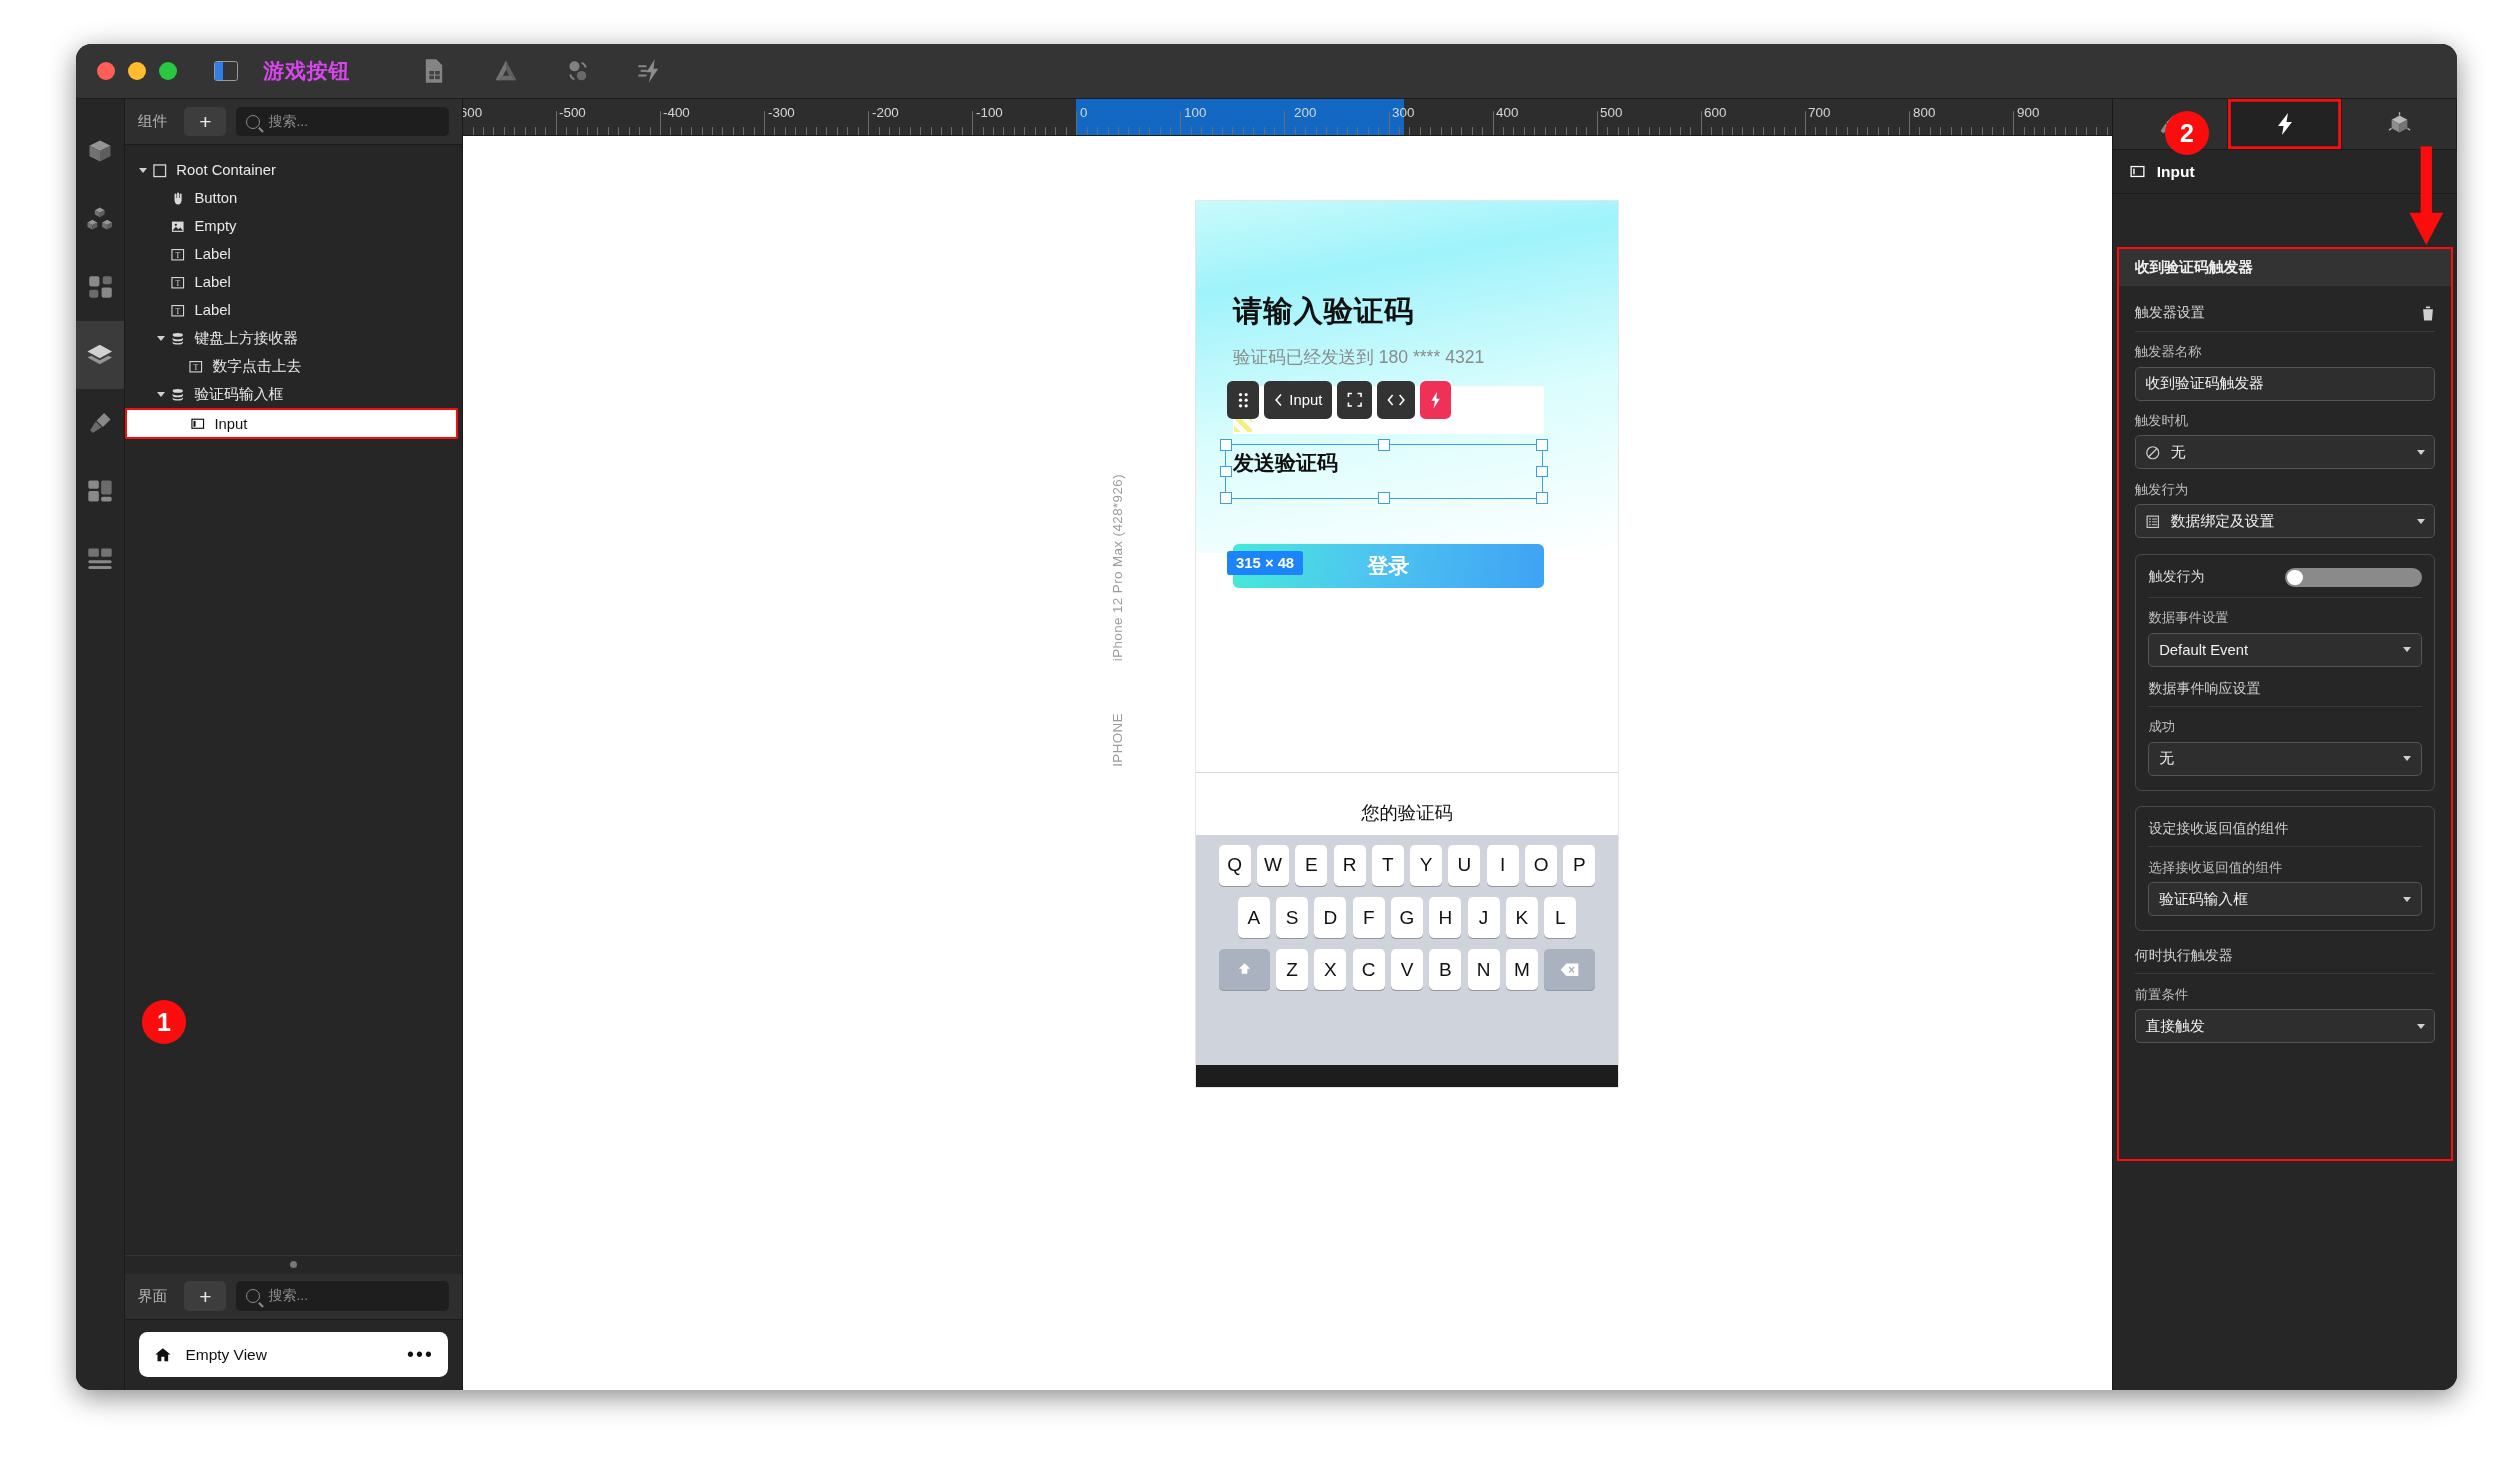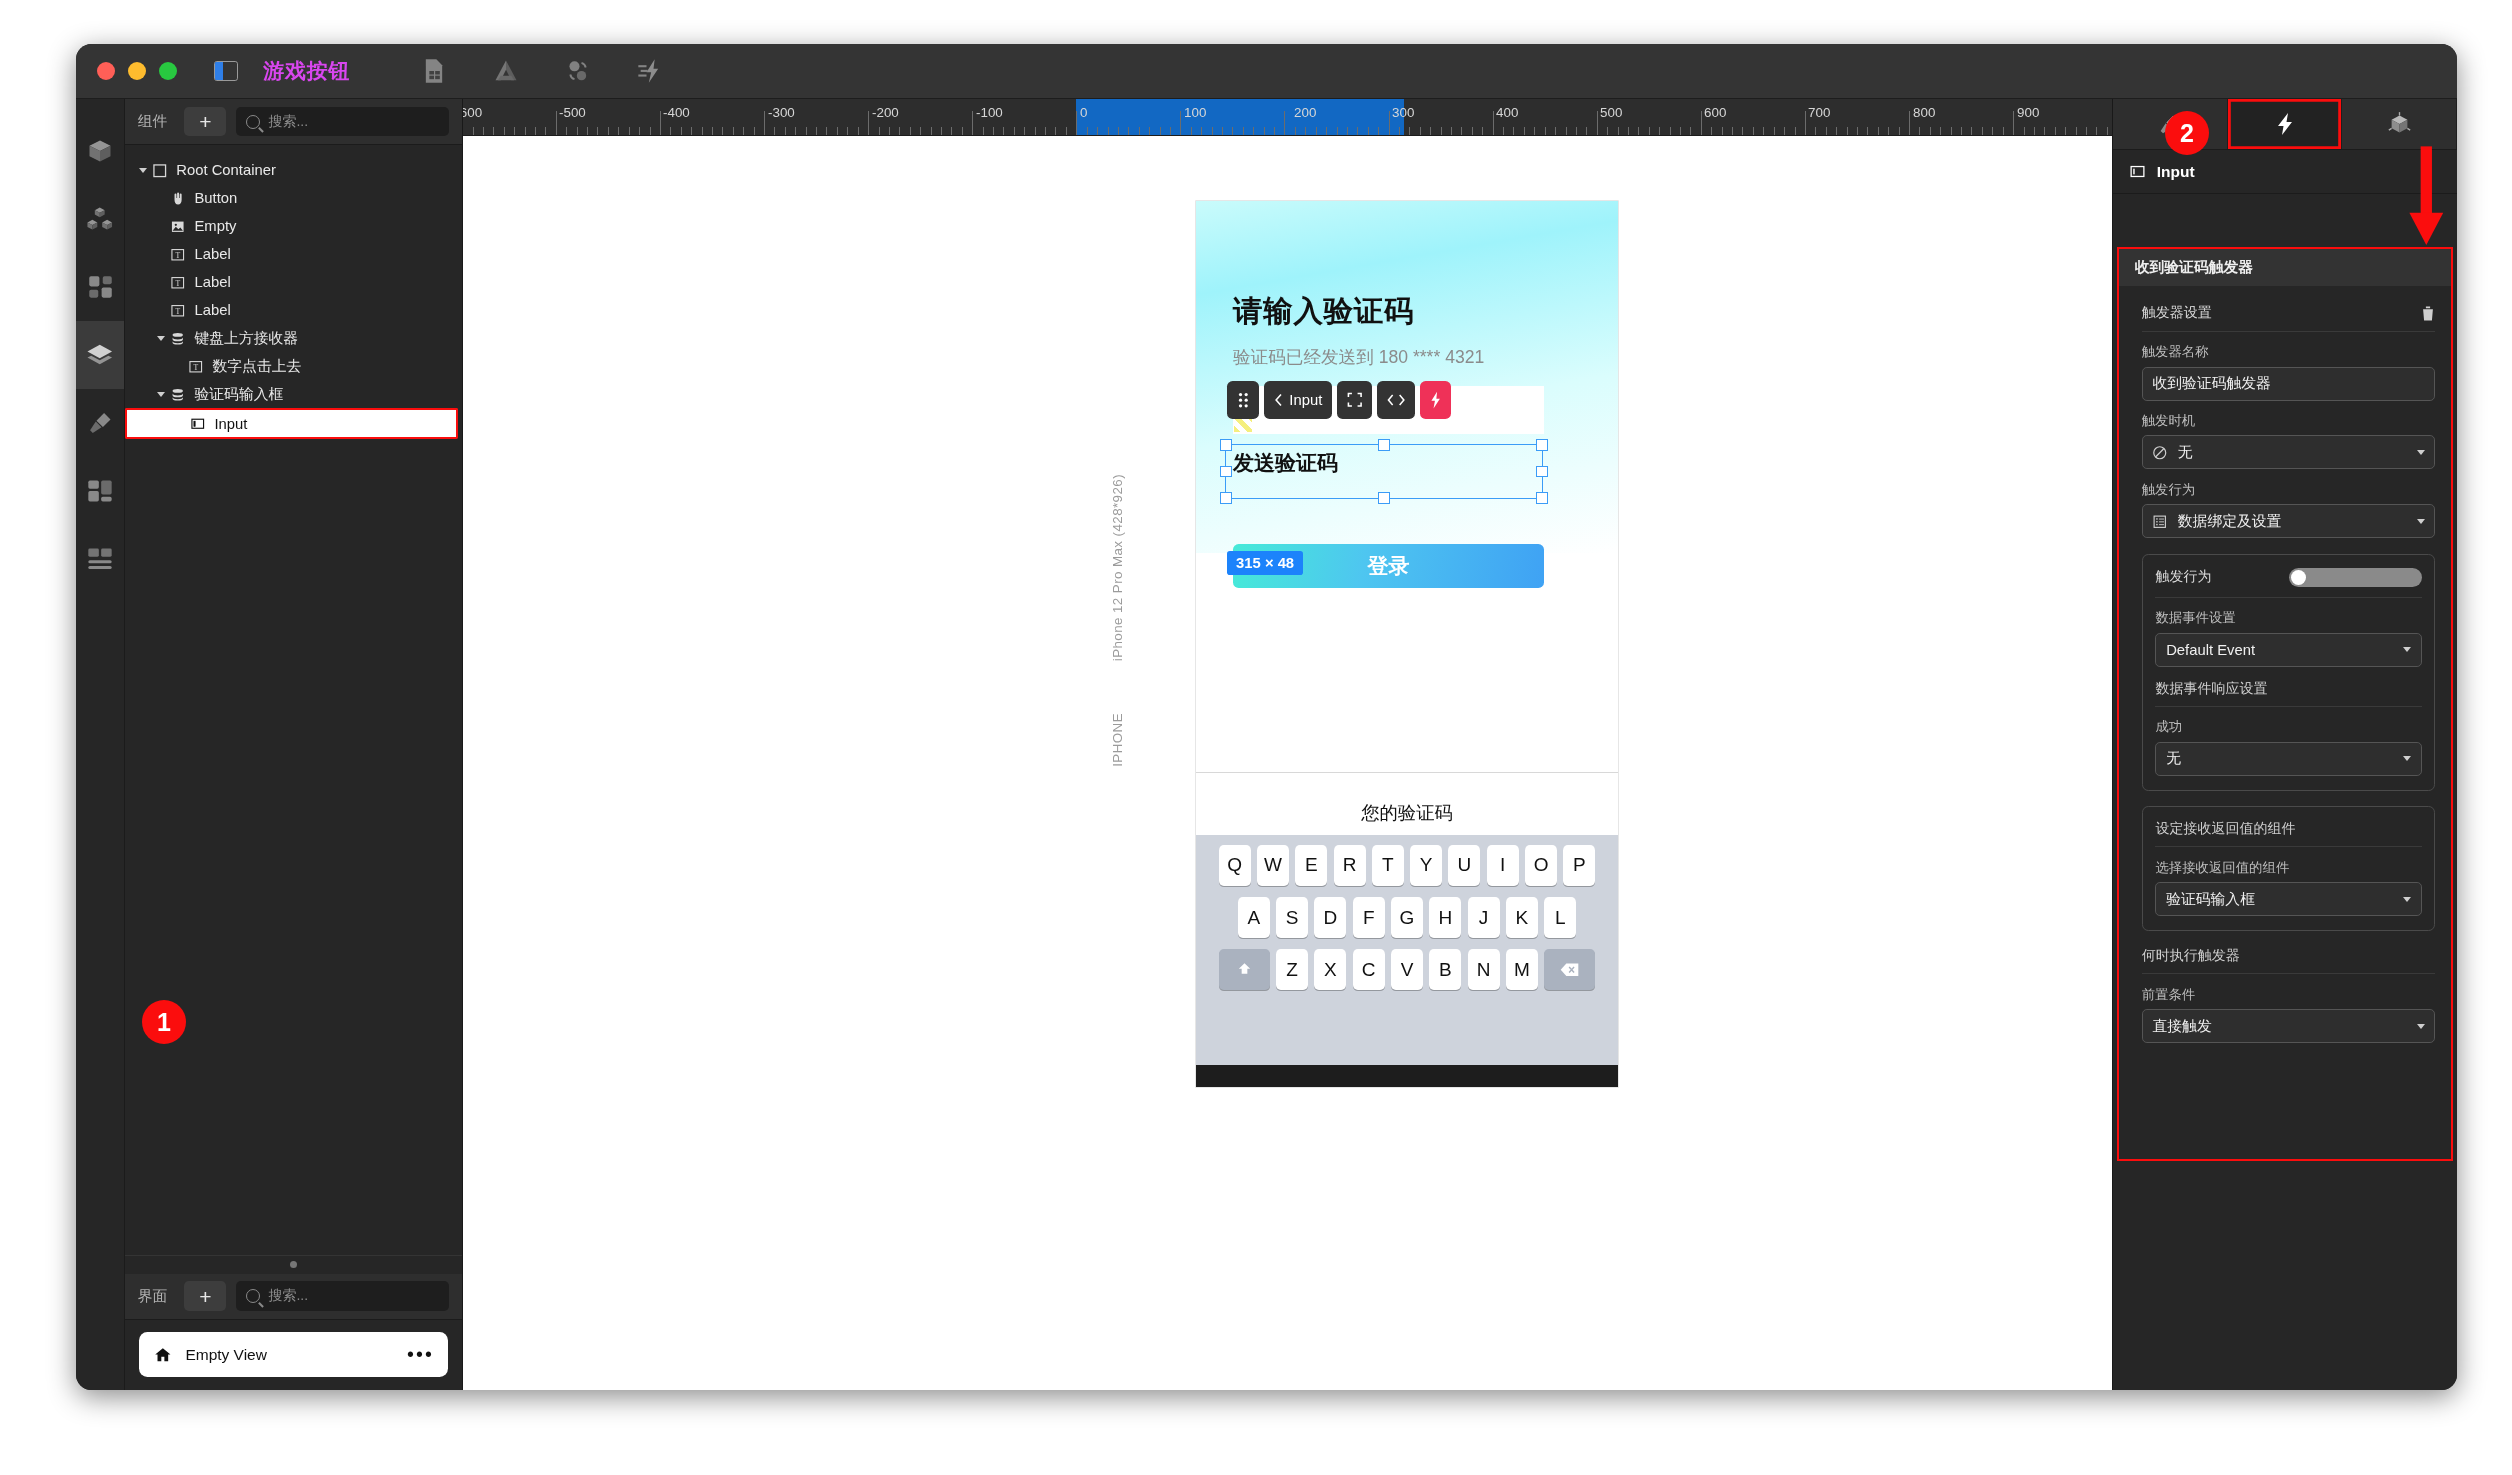--- a/index.html
+++ b/index.html
@@ -261,21 +261,21 @@
   .plus-ic { color:#e6e6e6; font-size: 24px; line-height: 1; font-weight: 300; }
 
   .trig-wrap {
     position:absolute; left: 4.2px; right: 4.2px; top: 148px; bottom: 229px;
     border: 2.8px solid #fb0d0d; background: #262626; overflow: hidden;
   }
   .trig-header {
     height: 37px; background:#333; display:flex; align-items:center;
     padding: 0 15.5px; color:#efefef; font-size: 14.8px; font-weight: bold;
   }
-  .trig-body { padding: 0 15.5px 14px; margin-left: 7px; }
+  .trig-body { padding: 0 15.5px 14px; }
   .sec-row {
     display:flex; align-items:center; margin-top: 18.3px;
     color:#d8d8d8; font-size: 14px; padding-bottom: 8.4px;
     border-bottom: 0.7px solid #3a3a3a;
   }
   .sec-row .sp { flex:1; }
   .trash { width: 14px; height: 17px; }
   .fld-label { color:#bdbdbd; font-size: 13.4px; margin-top: 11.3px; margin-bottom: 5.6px; }
   .fld {
     height: 34px; border: 0.7px solid #555; border-radius: 4.9px;

